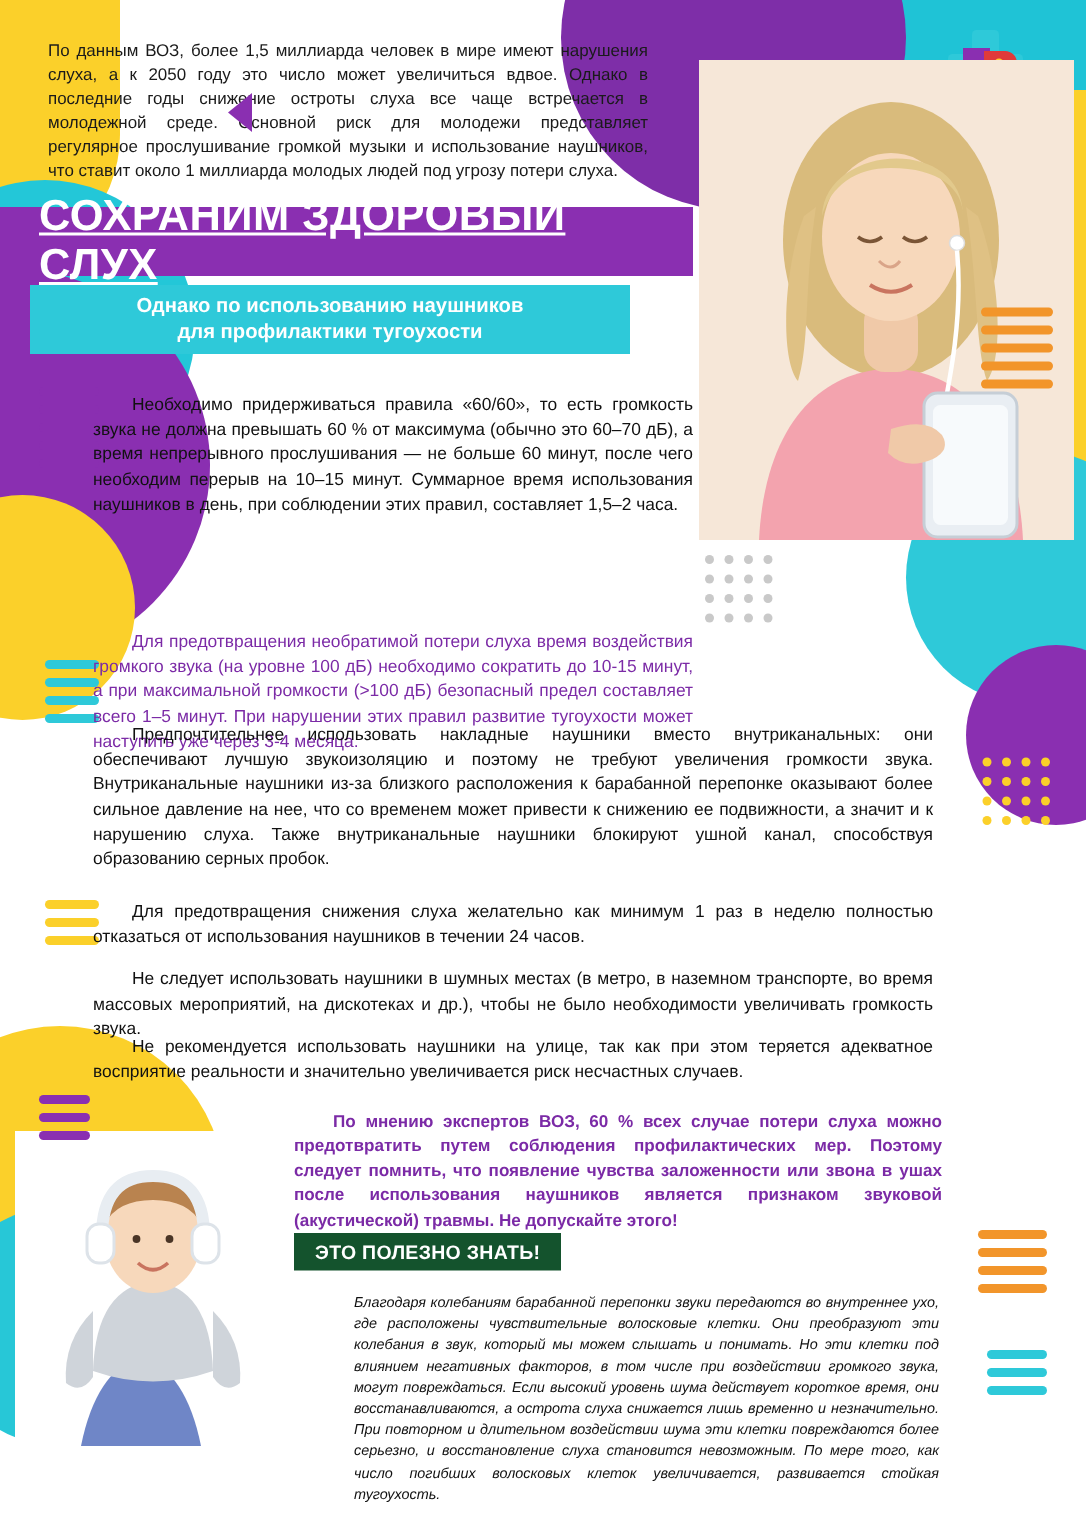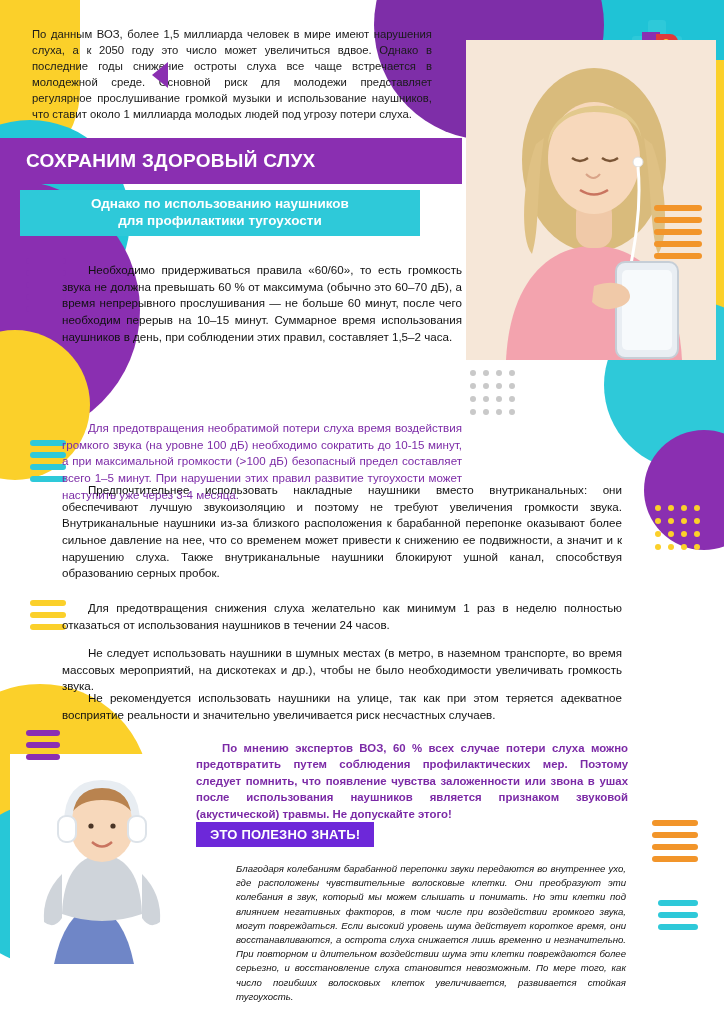--- a/index.html
+++ b/index.html
@@ -87,22 +87,23 @@
     text-align: justify;
   }
 
   
   .title-band {
     position: absolute; left: -10px; top: 138px; width: 472px; height: 46px;
     background: #8a2fb1;
     display: flex; align-items: center;
   }
   .title-band h1 {
-    margin-left: 36px; color: #fff; font-size: 19px; font-weight: bold;
+    margin-left: 36px; color: #fff; font-size: 29px; font-weight: bold;
     letter-spacing: .3px;
+    text-decoration: underline;
   }
   .subtitle-band {
     position: absolute; left: 20px; top: 190px; width: 400px; height: 46px;
     background: #2ec9d9;
     display: flex; flex-direction: column; align-items: center; justify-content: center;
   }
   .subtitle-band p {
     color: #fff; font-size: 13.5px; font-weight: bold; line-height: 1.25;
     text-align: center;
   }
@@ -121,21 +122,21 @@
     position: absolute; text-align: justify; font-size: 11.6px; line-height: 1.44;
     color: #111;
   }
   .para.indent { text-indent: 26px; }
   .para.purple { color: #7b2aa6; }
   .para.italic { font-style: italic; }
 
   
   .callout-label {
     position: absolute;
-    background: #6d28d9; color: #fff; font-weight: bold; font-size: 13px;
+    background: #14532d; color: #fff; font-weight: bold; font-size: 13px;
     padding: 5px 14px; letter-spacing: .2px;
   }
 
   
   .footer {
     position: absolute; left: 0; bottom: 0; width: 724px; height: 34px;
     background: #8a2fb1; color: #fff;
     display: flex; align-items: center; justify-content: space-between;
     padding: 0 26px;
     font-size: 9.6px;

